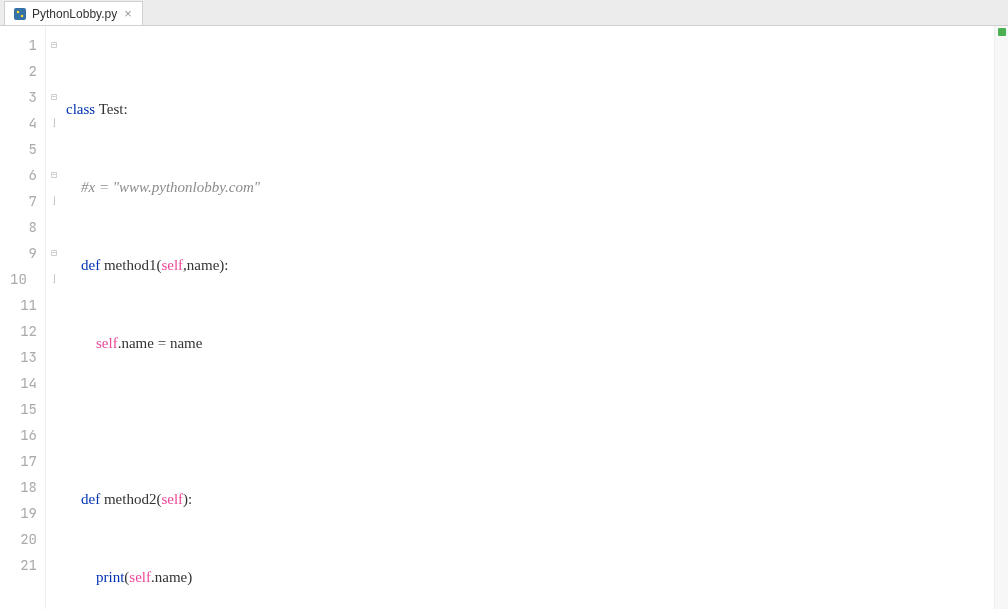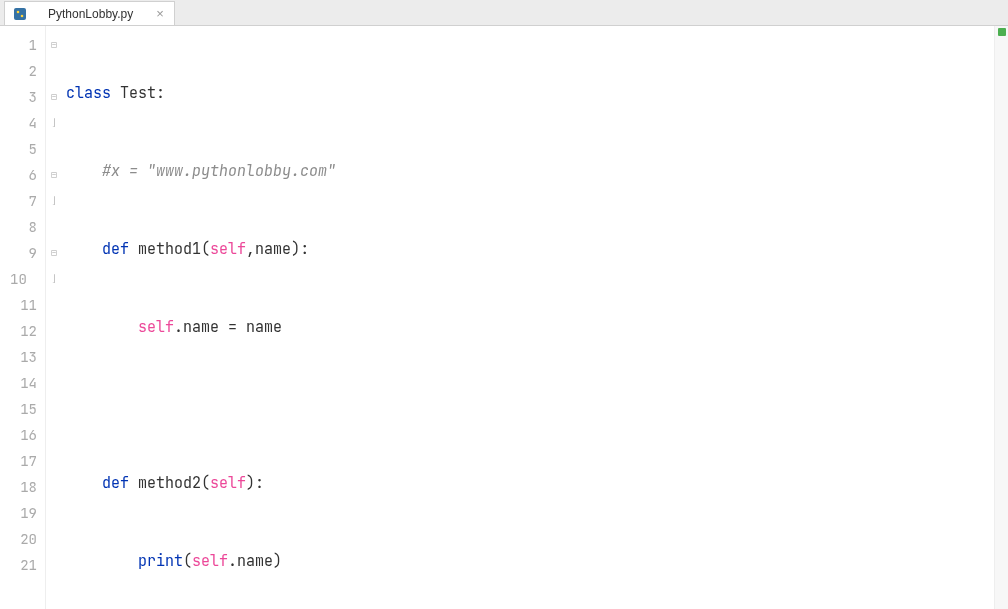--- a/index.html
+++ b/index.html
@@ -1,29 +1,29 @@
 <!DOCTYPE html>
 <html><head>
 <meta charset="utf-8">
 <style>
 * { margin:0; padding:0; box-sizing:border-box; }
 body { font-family:"JetBrains Mono","Consolas","Courier New",monospace; font-size:15px; background:#fff; color:#333; overflow:hidden; width:1008px; height:609px; position:relative; }
 
 
 .tabbar { height:26px; background:#ececec; border-bottom:1px solid #d0d0d0; display:flex; align-items:flex-end; padding-left:4px; }
-.tab { height:24px; background:#fff; border:1px solid #d0d0d0; border-bottom:none; padding:8px 8px; display:flex; align-items:center; gap:21px; font-size:12px; font-family:sans-serif; color:#333; }
+.tab { height:24px; background:#fff; border:1px solid #d0d0d0; border-bottom:none; padding:8px 8px; display:flex; align-items:center; gap:5px; font-size:12px; font-family:sans-serif; color:#333; }
 .tab-icon { width:14px; height:14px; display:inline-flex; align-items:center; justify-content:center; }
 .tab-close { color:#999; font-size:13px; padding:0 2px; }
 
 
 .editor { display:flex; height:calc(100% - 26px); position:relative; }
 .gutter { width:46px; background:#fff; border-right:1px solid #eee; text-align:right; padding-right:8px; padding-top:6px; color:#aaa; font-size:14px; line-height:26px; user-select:none; }
 .fold-col { width:16px; background:#fff; padding-top:6px; line-height:26px; user-select:none; position:relative; }
 .fold-mark { color:#c0c0c0; font-size:10px; text-align:center; height:26px; display:flex; align-items:center; justify-content:center; }
-.code { flex:1; padding-top:2px; line-height:26px; white-space:pre; overflow:hidden; position:relative; }
+.code { flex:1; padding-top:18px; line-height:26px; white-space:pre; overflow:hidden; position:relative;font-family:Liberation Serif, serif; }
 .line { height:26px; display:block; padding-left:4px; }
 
 
 .kw { color:#0033b3; }     
 .kw2 { color:#0033b3;margin-top:16px; }    
 .fn { color:#333; }
 .builtin { color:#ec4899; }     
 .cm { color:#8c8c8c; font-style:italic; }
 .classn { color:#333; }
 

